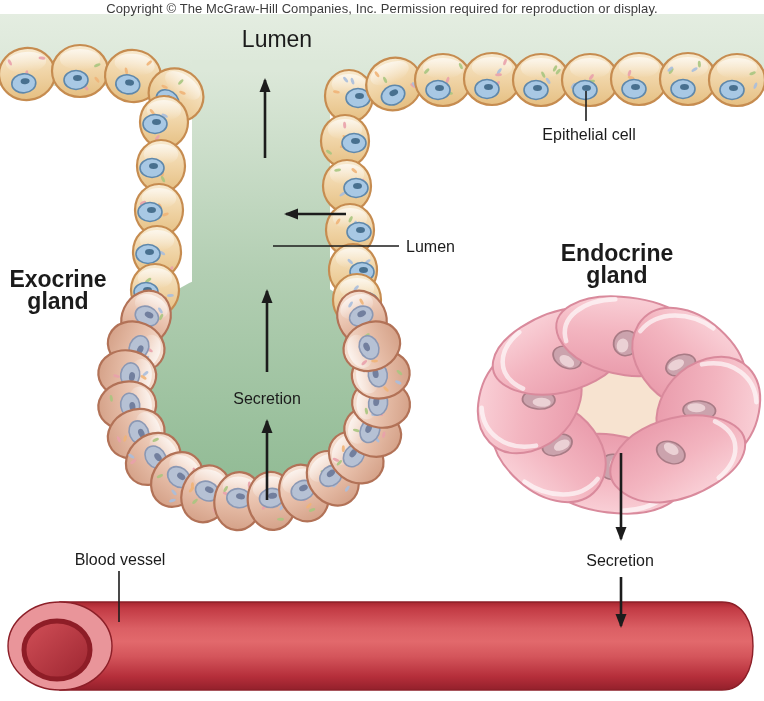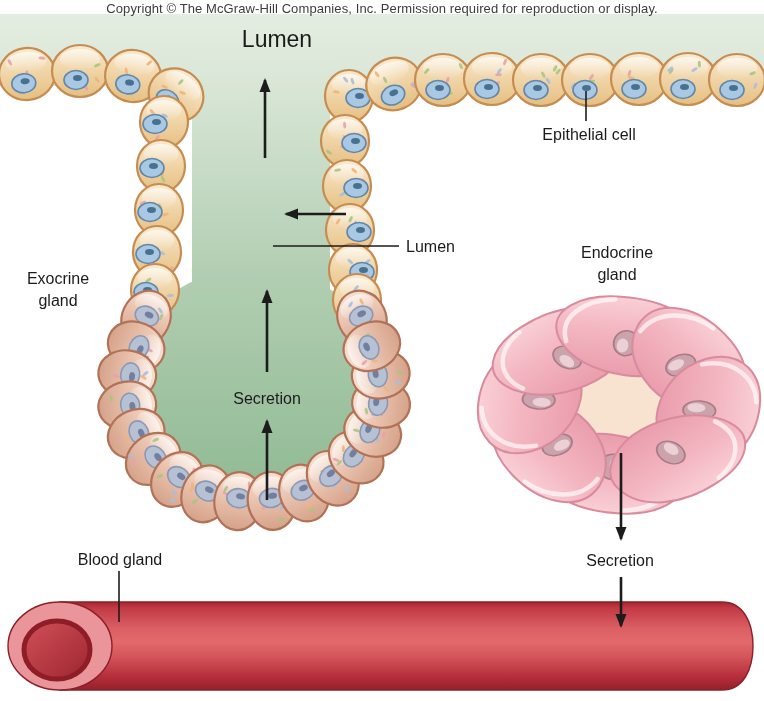--- a/index.html
+++ b/index.html
@@ -4,21 +4,21 @@
 <style>
   html,body{margin:0;padding:0;background:#ffffff;}
   .stage{
     position:relative;width:764px;height:701px;background:#fff;overflow:hidden;
     font-family:"Liberation Sans",sans-serif;color:var(--text-dark,#1b1b1b);
   }
   .stage svg{position:absolute;left:0;top:0;}
   .lbl{position:absolute;white-space:nowrap;font-size:16px;line-height:21px;color:var(--text-dark,#1b1b1b);}
   .lbl.center{transform:translateX(-50%);text-align:center;}
   .lbl.big{font-size:23px;}
-  .lbl.bold{font-weight:400;font-size:16px;line-height:22px;}
+  .lbl.bold{font-weight:700;font-size:23px;line-height:22px;}
   .copyright{
     position:absolute;top:1px;left:0;width:100%;text-align:center;
     font-size:13px;color:#3c3c3c;letter-spacing:.1px;
   }
 </style>
 </head>
 <body>
 
 <div class="stage">
 
@@ -670,14 +670,14 @@
   <div class="lbl bold center" style="left:58px;top:262px;margin-top:6px;">
     <div>Exocrine</div>
     <div>gland</div>
   </div>
   <div class="lbl bold center" style="left:617px;top:242px;">
     <div>Endocrine</div>
     <div>gland</div>
   </div>
   <div class="lbl center" style="left:267px;top:388px;">Secretion</div>
   <div class="lbl center" style="left:620px;top:550px;">Secretion</div>
-  <div class="lbl center" style="left:120px;top:549px;">Blood gland</div>
+  <div class="lbl center" style="left:120px;top:549px;">Blood vessel</div>
 </div>
 
 </body></html>

